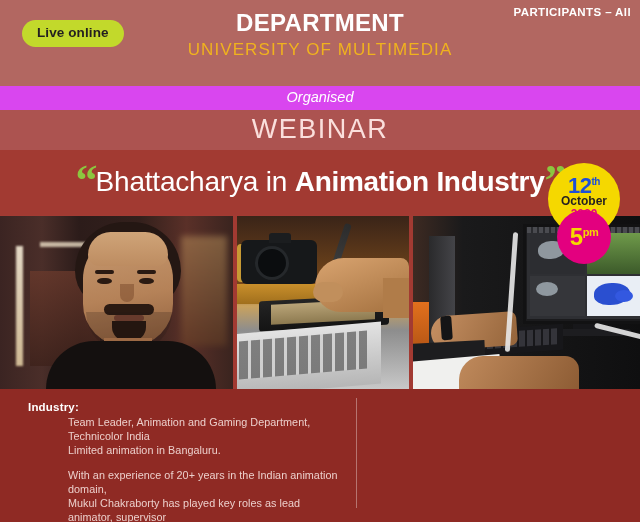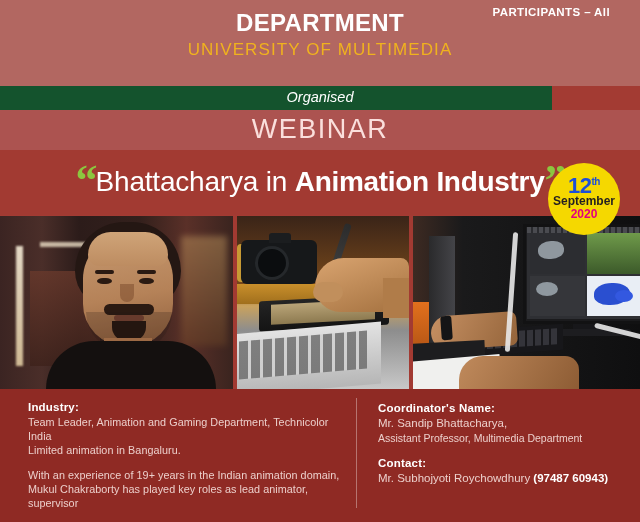--- a/index.html
+++ b/index.html
@@ -25,21 +25,21 @@
     background:#c2d92b;
     color:#231f20;
     font-size:13.5px; font-weight:bold;
     padding:6px 15px 7px 15px;
     border-radius:16px;
     line-height:1;
     letter-spacing:.1px;
     white-space:nowrap;
   }
   .participants {
-    position:absolute; right:30px; top:6px;
+    position:absolute; right:9px; top:6px;
     color:#ffffff;
     font-size:11.5px;
     font-weight:bold;
     letter-spacing:.4px;
     white-space:nowrap;
   }
   .logo-block {
     position:absolute; left:0; top:12px; width:640px;
     text-align:center;
   }
@@ -53,22 +53,22 @@
   .dept {
     margin-top:7px;
     color:#f0b21e;
     font-size:17px;
     font-weight:normal;
     letter-spacing:1.1px;
   }
 
   
   .band-organised {
-    position:absolute; left:0; top:86px; width:552px; height:24px;
-    background:#14532d;
+    position:absolute; left:0; top:86px; width:640px; height:24px;
+    background:#d946ef;
   }
   .organised-txt {
     position:absolute; left:0; top:3px; width:640px;
     text-align:center;
     color:#ffffff;
     font-style:italic;
     font-size:14.5px;
   }
 
   
@@ -456,40 +456,42 @@
     font-weight:normal;
     line-height:22px;
     letter-spacing:.1px;
     margin-top:1px;
   }
   .body-txt {
     color:#eccfcb;
     font-size:10.8px;
     line-height:14px;
     letter-spacing:.05px;
+    margin-left:40px;
   }
   .gap { height:11px; }
   .rt-name {
     color:#eccfcb;
     font-size:11.5px;
     line-height:14.5px;
   }
   .rt-sub {
     color:#eccfcb;
     font-size:10.5px;
     line-height:14px;
   }
   .phone { color:#ffffff; font-weight:bold; }
 </style>
 </head>
 <body>
 
 <div id="poster">
 
   <div class="band-header">
+    <div class="live-badge">Live online</div>
     <div class="participants">PARTICIPANTS – All</div>
     <div class="logo-block">
       <div class="logo-line1">DEPARTMENT</div>
       <div class="dept">UNIVERSITY OF MULTIMEDIA</div>
     </div>
   </div>
 
   <div class="band-organised">
     <div class="organised-txt">Organised</div>
   </div>
@@ -499,22 +501,25 @@
   </div>
 
   <div class="band-title">
     <div class="title-row">
       <span class="qmark">“</span><span class="title-light">Bhattacharya in </span><span class="title-bold">Animation Industry</span><span class="qmark close">”</span>
     </div>
   </div>
 
   <div class="date-circle">
     <div class="date-day"><span>12</span><sup>th</sup></div>
-    <div class="date-month">September</div>
+    <div class="date-month">October</div>
     <div class="date-year">2020</div>
+  </div>
+  <div class="time-circle">
+    <div class="time-txt"><span>5</span><sup>pm</sup></div>
   </div>
 
   <div class="photo-strip">
 
     <div class="photo photo-1">
       <div class="p1-bg"></div>
       <div class="p1-shelf"></div>
       <div class="p1-lightbar"></div>
       <div class="p1-lightbar2"></div>
       <div class="p1-rightglow"></div>
@@ -590,27 +595,19 @@
   </div>
 
   <div class="band-bottom"></div>
   <div class="divider"></div>
 
   <div class="col-left" style="position:absolute; left:28px; top:400px; width:318px;">
     <div class="lbl">Industry:</div>
     <div class="body-txt">Team Leader, Animation and Gaming Department, Technicolor India</div>
     <div class="body-txt">Limited animation in Bangaluru.</div>
     <div class="gap"></div>
-    <div class="body-txt">With an experience of 19+ years in the Indian animation domain,</div>
+    <div class="body-txt">With an experience of 20+ years in the Indian animation domain,</div>
     <div class="body-txt">Mukul Chakraborty has played key roles as lead animator, supervisor</div>
 
   </div>
 
-  <div class="col-right" style="position:absolute; left:378px; top:401px; width:250px;">
-    <div class="lbl">Coordinator's Name:</div>
-    <div class="rt-name">Mr. Sandip Bhattacharya,</div>
-    <div class="rt-sub">Assistant Professor, Multimedia Department</div>
-    <div class="gap"></div>
-    <div class="lbl">Contact:</div>
-    <div class="rt-name"><span>Mr. Subhojyoti Roychowdhury </span><span class="phone">(97487 60943)</span></div>
-  </div>
 
 </div>
 
 </body></html>

